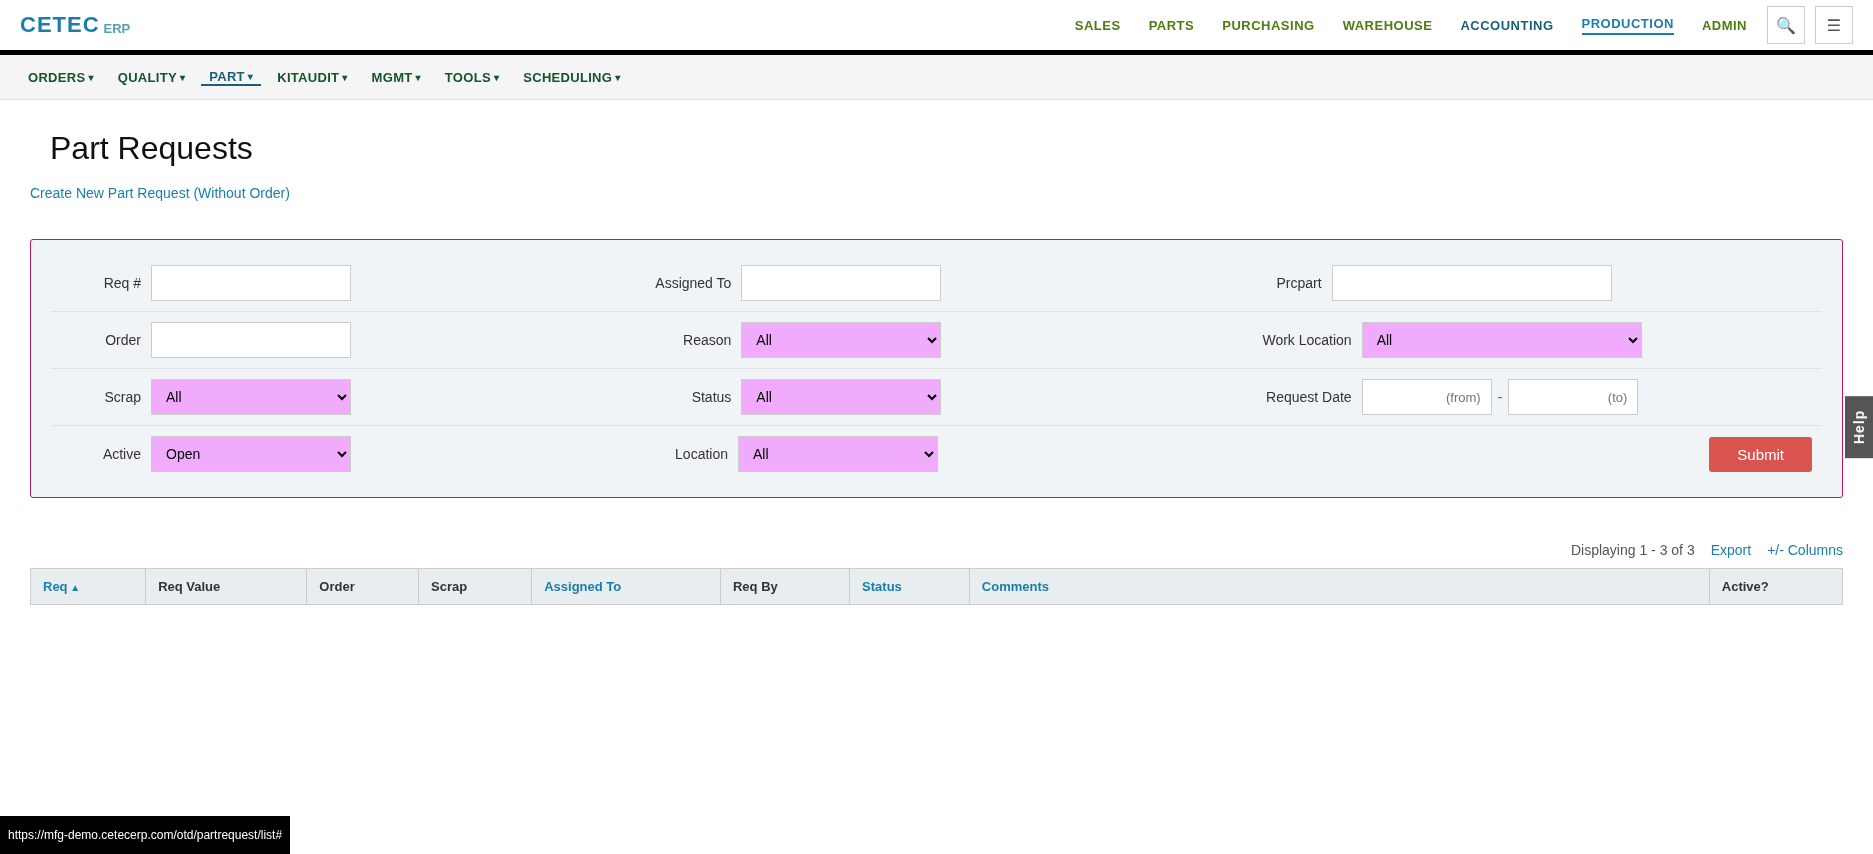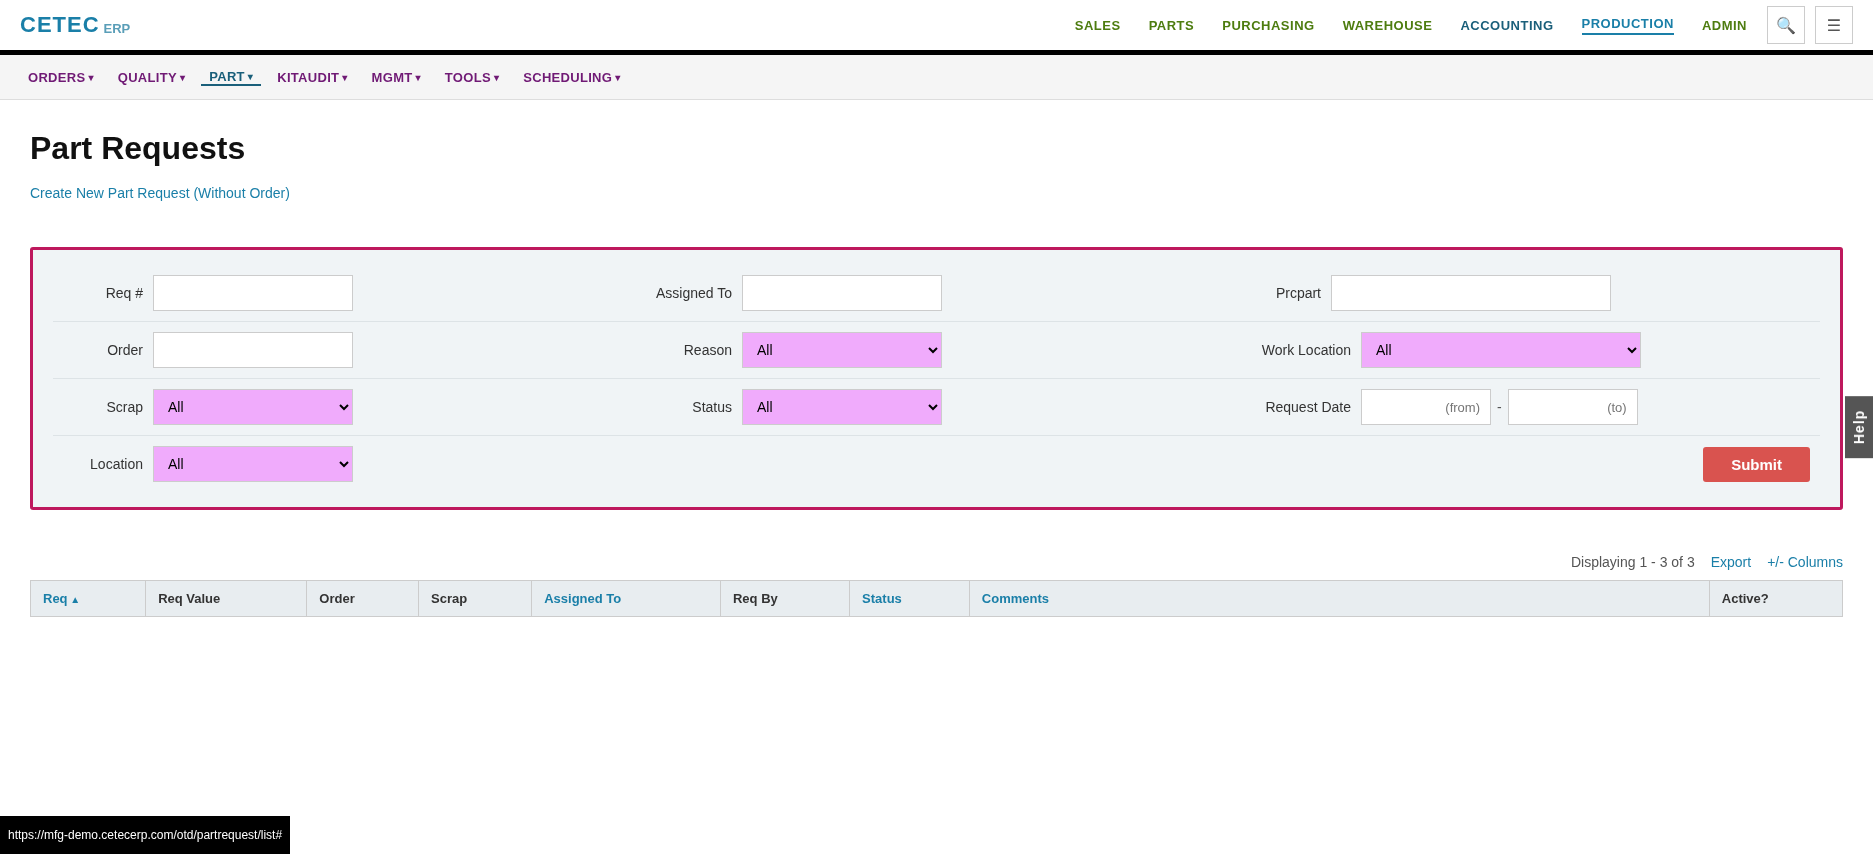--- a/index.html
+++ b/index.html
@@ -80,21 +80,21 @@
       display: flex;
       align-items: center;
       padding: 0 20px;
       height: 45px;
       background: #f5f5f5;
       border-bottom: 1px solid #ddd;
       gap: 8px;
     }
     .secondary-nav a {
       text-decoration: none;
-      color: #701a75;
+      color: #14532d;
       font-size: 13px;
       font-weight: 600;
       padding: 0 8px;
       letter-spacing: 0.3px;
       text-transform: uppercase;
       display: flex;
       align-items: center;
       gap: 3px;
     }
     .secondary-nav a.active-sub {
@@ -104,39 +104,40 @@
     .secondary-nav a .caret {
       font-size: 10px;
     }
 
     
     .main-content {
       padding: 30px 30px 20px 30px;
     }
     .page-title {
       font-size: 32px;
-      font-weight: 700;
+      font-weight: 400;
       color: #111;
       margin-bottom: 18px;
+      margin-left: 20px;
     }
     .create-link {
       color: #1a7fa8;
       text-decoration: none;
       font-size: 14px;
       margin-bottom: 18px;
       display: inline-block;
     }
 
     
     .filter-panel {
       background: #f0f4f6;
-      border: 3px solid #be185d;
+      border: 1px solid #be185d;
       border-radius: 3px;
       padding: 15px 20px;
-      margin-top: 28px;
+      margin-top: 20px;
     }
     .filter-row {
       display: flex;
       align-items: center;
       padding: 10px 0;
       border-bottom: 1px solid #dde3e6;
       gap: 0;
     }
     .filter-row:last-child {
       border-bottom: none;
@@ -191,21 +192,21 @@
       text-align: right;
     }
     .filter-date-range .dash { color: #555; }
 
     .submit-btn {
       background: #d9534f;
       color: #fff;
       border: none;
       padding: 9px 28px;
       font-size: 15px;
-      font-weight: 700;
+      font-weight: 400;
       cursor: pointer;
       border-radius: 3px;
     }
 
     
     .results-header {
       display: flex;
       align-items: center;
       justify-content: flex-end;
       gap: 16px;
@@ -384,20 +385,28 @@
         <span class="filter-label" style="min-width:120px;">Request Date</span>
         <div class="filter-date-range">
           <input type="text" placeholder="(from)" style="">
           <span class="dash">-</span>
           <input type="text" placeholder="(to)" style="">
         </div>
       </div>
     </div>
 
     <div class="filter-row">
+      <div class="filter-cell">
+        <span class="filter-label">Active</span>
+        <select class="filter-select">
+          <option>Open</option>
+          <option>All</option>
+          <option>Closed</option>
+        </select>
+      </div>
       <div class="filter-cell">
         <span class="filter-label">Location</span>
         <select class="filter-select">
           <option>All</option>
         </select>
       </div>
       <div class="filter-cell" style="justify-content: flex-end; padding-right: 10px;">
         <button class="submit-btn">Submit</button>
       </div>
     </div>

